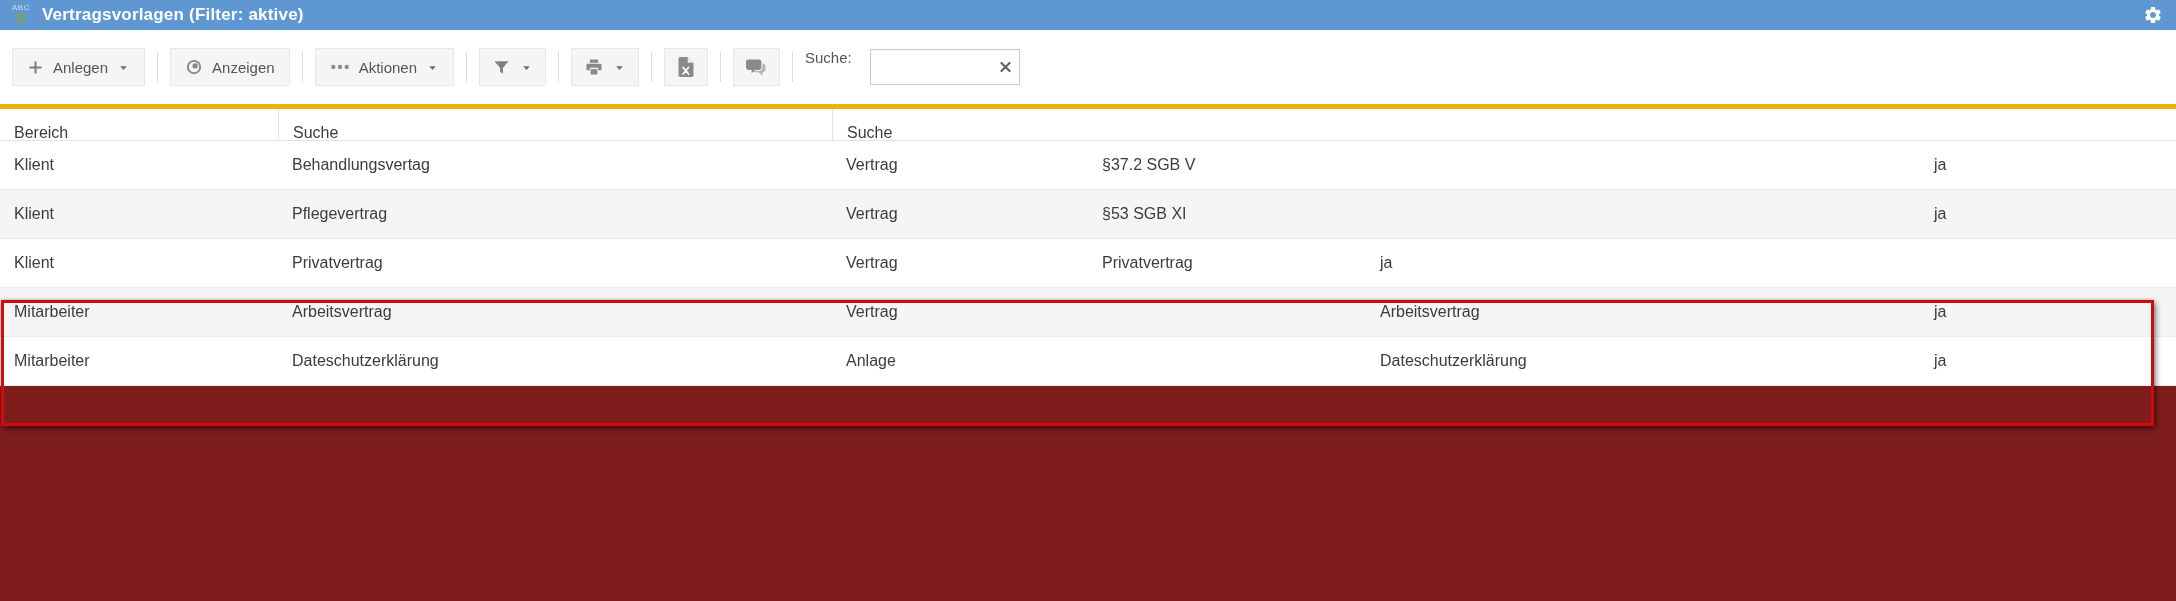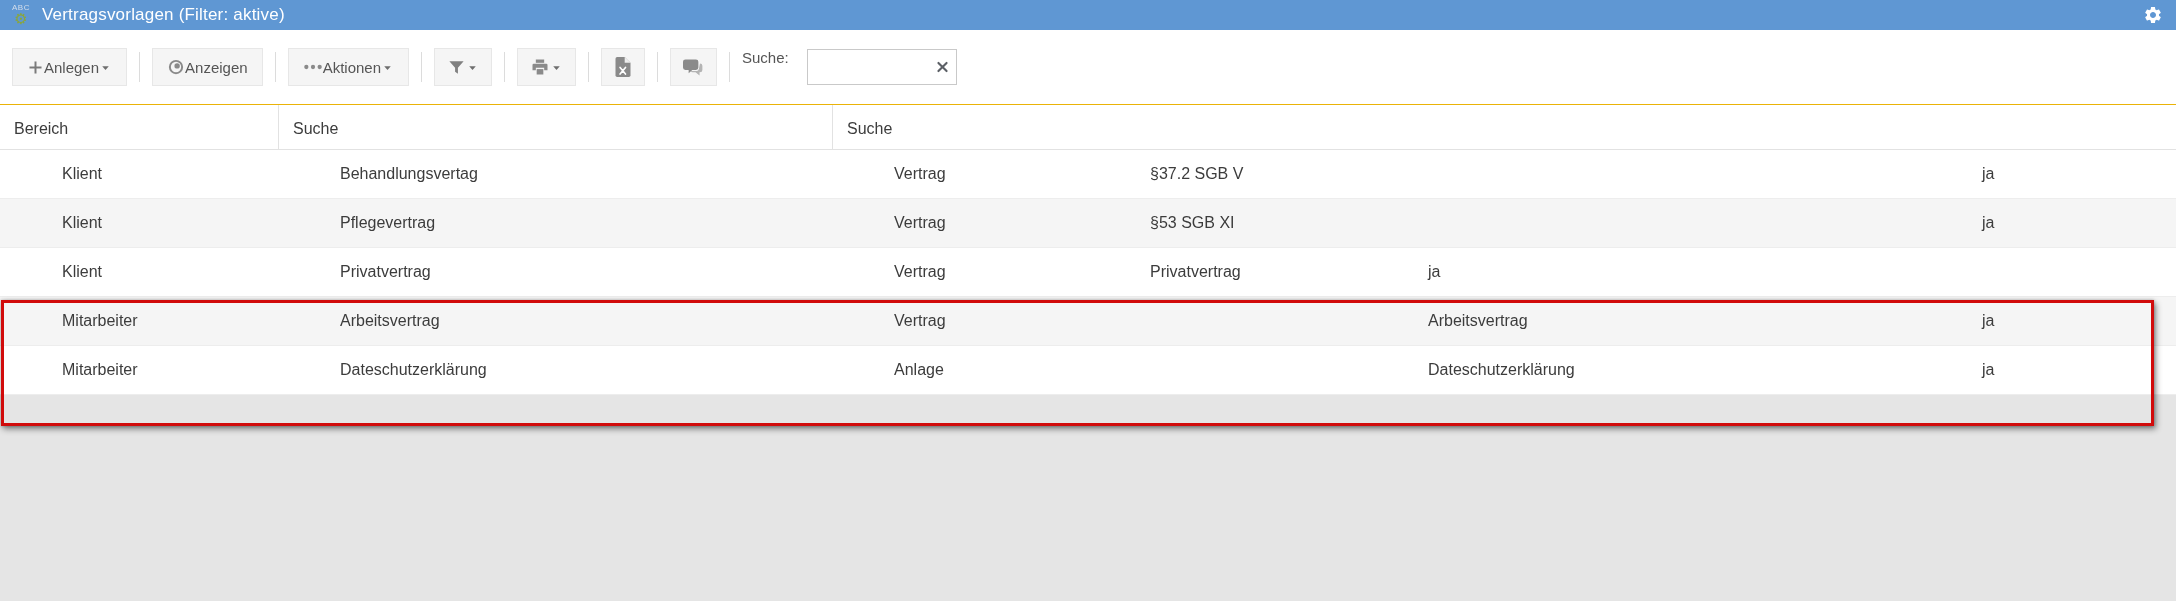--- a/index.html
+++ b/index.html
@@ -1,63 +1,63 @@
 <!DOCTYPE html>
 <html><head>
 <meta charset="utf-8">
 <style>
   * { margin:0; padding:0; box-sizing:border-box; }
   html,body { width:2176px; height:601px; background:#ffffff; overflow:hidden;
               font-family:"Liberation Sans","DejaVu Sans",sans-serif; }
-  .app { position:relative; width:2176px; height:601px; background:#e5e5e5; }
+  .app { position:relative; width:2176px; height:601px; background:#7f1d1d; }
 
   
   .titlebar { height:30px; background:#5f97d3; display:flex; align-items:center;
               padding:0 12px 0 8px; }
   .app-icon { width:26px; height:26px; display:flex; flex-direction:column;
               align-items:center; justify-content:center; margin-right:8px; }
   .app-icon .abc { font-size:8px; line-height:8px; color:#d4deeb; letter-spacing:.5px; }
   .app-icon .gear-glyph { font-size:15px; line-height:14px; color:#8aa63c; }
-  .title-text { color:#ffffff; font-size:17px; font-weight:400; letter-spacing:.2px; }
+  .title-text { color:#ffffff; font-size:17px; font-weight:700; letter-spacing:.2px; }
   .titlebar-gear { margin-left:auto; width:22px; height:22px; display:flex;
                    align-items:center; justify-content:center; cursor:pointer; }
 
   
   .toolbar { height:74px; display:flex; align-items:center; padding-left:12px;
              background:#ffffff; }
-  .tbtn { display:flex; align-items:center; height:38px; padding:0 14px;
+  .tbtn { display:flex; align-items:center; gap:9px; height:38px; padding:0 14px;
           background:#f5f5f5; border:1px solid #e7e7e7; color:#555; font-size:15px;
           cursor:pointer; white-space:nowrap; }
   .tbtn.icon-only { padding:0 12px; }
   .vdiv { width:1px; height:30px; background:#dcdcdc; margin:0 12px; }
   .caret { display:flex; align-items:center; }
   .ticon { display:flex; align-items:center; }
   .search-wrap { display:flex; }
   .search-label { font-size:15px; color:#555; margin-right:18px; }
   .search-box { position:relative; }
   .search-box input { width:150px; height:36px; border:1px solid #c9c9c9;
           padding:0 32px 0 8px; font-size:15px; color:#333; outline:none;
           font-family:inherit; background:#fff; }
   .clear-x { position:absolute; right:7px; top:50%; transform:translateY(-50%);
           cursor:pointer; display:flex; align-items:center; }
 
   
   .grid-header, .grid-row { display:grid;
           grid-template-columns:278px 554px 256px 278px 554px 256px; }
-  .grid-header { height:46px; border-top:1px solid #eab308;
+  .grid-header { height:37px; border-top:5px solid #eab308;
           border-bottom:1px solid #e2e2e2; background:#fff; }
   .hcell { font-size:16px; color:#3c3c3c; line-height:47px; padding-left:14px;
           border-left:1px solid #e2e2e2; cursor:pointer; overflow:hidden;
           white-space:nowrap; }
   .hcell:first-child { border-left:none; }
   .grid-row { height:49px; border-bottom:1px solid #ededed; background:#fff;
           cursor:pointer; }
   .grid-row.alt { background:#f5f5f5; }
   .cell { font-size:16px; color:#3c3c3c; line-height:48px; padding-left:14px;
-          overflow:hidden; white-space:nowrap;margin-left:48px; }
+          overflow:hidden; white-space:nowrap; }
 
   
   .highlight-rect { position:absolute; left:1px; top:300px; width:2153px;
           height:126px; border:3px solid #d10b0b; pointer-events:none;
           box-shadow:2px 3px 6px rgba(0,0,0,0.45), 0 0 3px rgba(0,0,0,0.25);
           z-index:5; }
 
   svg { display:block; }
 </style>
 </head>

